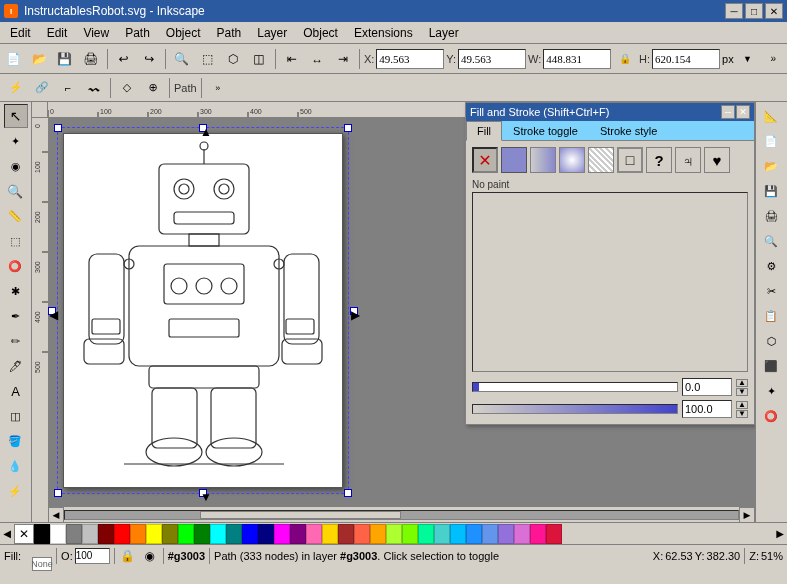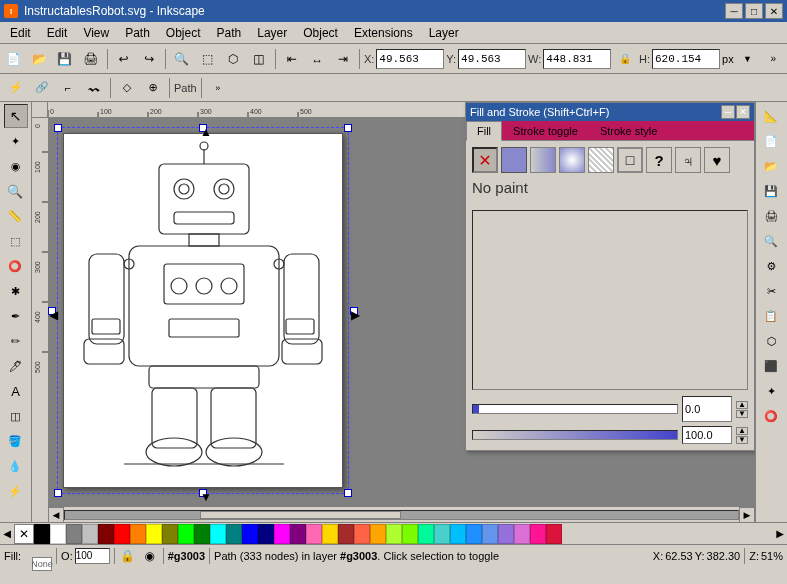--- a/index.html
+++ b/index.html
@@ -57,21 +57,21 @@
       cursor: pointer; font-size: 12px;
     }
     .tb-separator { width: 1px; height: 20px; background: #808080; margin: 0 2px; }
     .tb-field {
       display: flex; align-items: center; gap: 2px;
     }
     .tb-label { font-size: 11px; color: #333; }
     .tb-input {
       width: 68px; height: 20px; border: 1px inset #808080;
       background: white; font-size: 11px; padding: 0 2px;
-      font-family: Liberation Mono, monospace;
+      font-family: Liberation Serif, serif;
     }
     .tb-unit { font-size: 11px; }
 
     
     .toolbar2 {
       background: #d4d0c8;
       height: 28px;
       display: flex;
       align-items: center;
       border-bottom: 1px solid #808080;
@@ -172,21 +172,21 @@
       align-items: center;
       justify-content: space-between;
       padding: 0 4px;
       font-size: 11px;
     }
     .dialog-title-buttons { display: flex; gap: 1px; }
     .dialog-title-btn { width: 14px; height: 14px; background: #d4d0c8; border: 1px solid #808080; font-size: 9px; display: flex; align-items: center; justify-content: center; cursor: pointer; }
     .dialog-tabs {
       display: flex;
       border-bottom: 1px solid #808080;
-      background: #be185d;
+      background: #7dd3fc;
     }
     .dialog-tab {
       padding: 3px 10px;
       cursor: pointer;
       font-size: 11px;
       border: 1px solid transparent;
       border-bottom: none;
     }
     .dialog-tab.active {
       background: #d4d0c8;
@@ -203,34 +203,34 @@
       background: #d4d0c8;
       border: 1px solid #808080;
       display: flex; align-items: center; justify-content: center;
       cursor: pointer; font-size: 14px;
     }
     .fill-btn.active {
       border: 2px inset #808080;
       background: #b8b4ac;
     }
     .no-paint-label {
-      font-size: 15px; color: #333; margin-bottom: 14px;
+      font-size: 10px; color: #333; margin-bottom: 2px;
     }
     .no-paint-area {
       height: 180px;
       border: 1px inset #808080;
       background: #d4d0c8;
       margin-bottom: 6px;
     }
     .blur-section { margin-bottom: 4px; }
     .blur-label { font-size: 11px; margin-bottom: 2px; }
     .blur-row { display: flex; align-items: center; gap: 4px; }
     .blur-bar-bg { flex: 1; height: 10px; background: #fff; border: 1px inset #808080; position: relative; }
     .blur-bar-fill { position: absolute; left: 0; top: 0; bottom: 0; width: 6px; background: #4444cc; }
-    .blur-input { width: 50px; height: 26px; border: 1px inset #808080; background: white; font-size: 11px; font-family: inherit; padding: 0 2px; }
+    .blur-input { width: 50px; height: 18px; border: 1px inset #808080; background: white; font-size: 11px; font-family: inherit; padding: 0 2px; }
     .opacity-section { }
     .opacity-label { font-size: 11px; margin-bottom: 2px; }
     .opacity-row { display: flex; align-items: center; gap: 4px; }
     .opacity-bar-bg { flex: 1; height: 10px; border: 1px inset #808080; position: relative; overflow: hidden; }
     .opacity-gradient { position: absolute; inset: 0; background: linear-gradient(to right, transparent, #4444cc); }
     .opacity-input { width: 50px; height: 18px; border: 1px inset #808080; background: white; font-size: 11px; font-family: inherit; padding: 0 2px; }
     .scroll-btn { width: 16px; height: 16px; background: #d4d0c8; border: 1px solid #808080; display: flex; align-items: center; justify-content: center; font-size: 9px; cursor: pointer; }
     .scroll-track { flex: 1; height: 10px; background: #a0a0a0; border: 1px inset #808080; position: relative; }
     .scroll-thumb { position: absolute; left: 20%; width: 30%; height: 100%; background: #d4d0c8; border: 1px solid #808080; }
 

